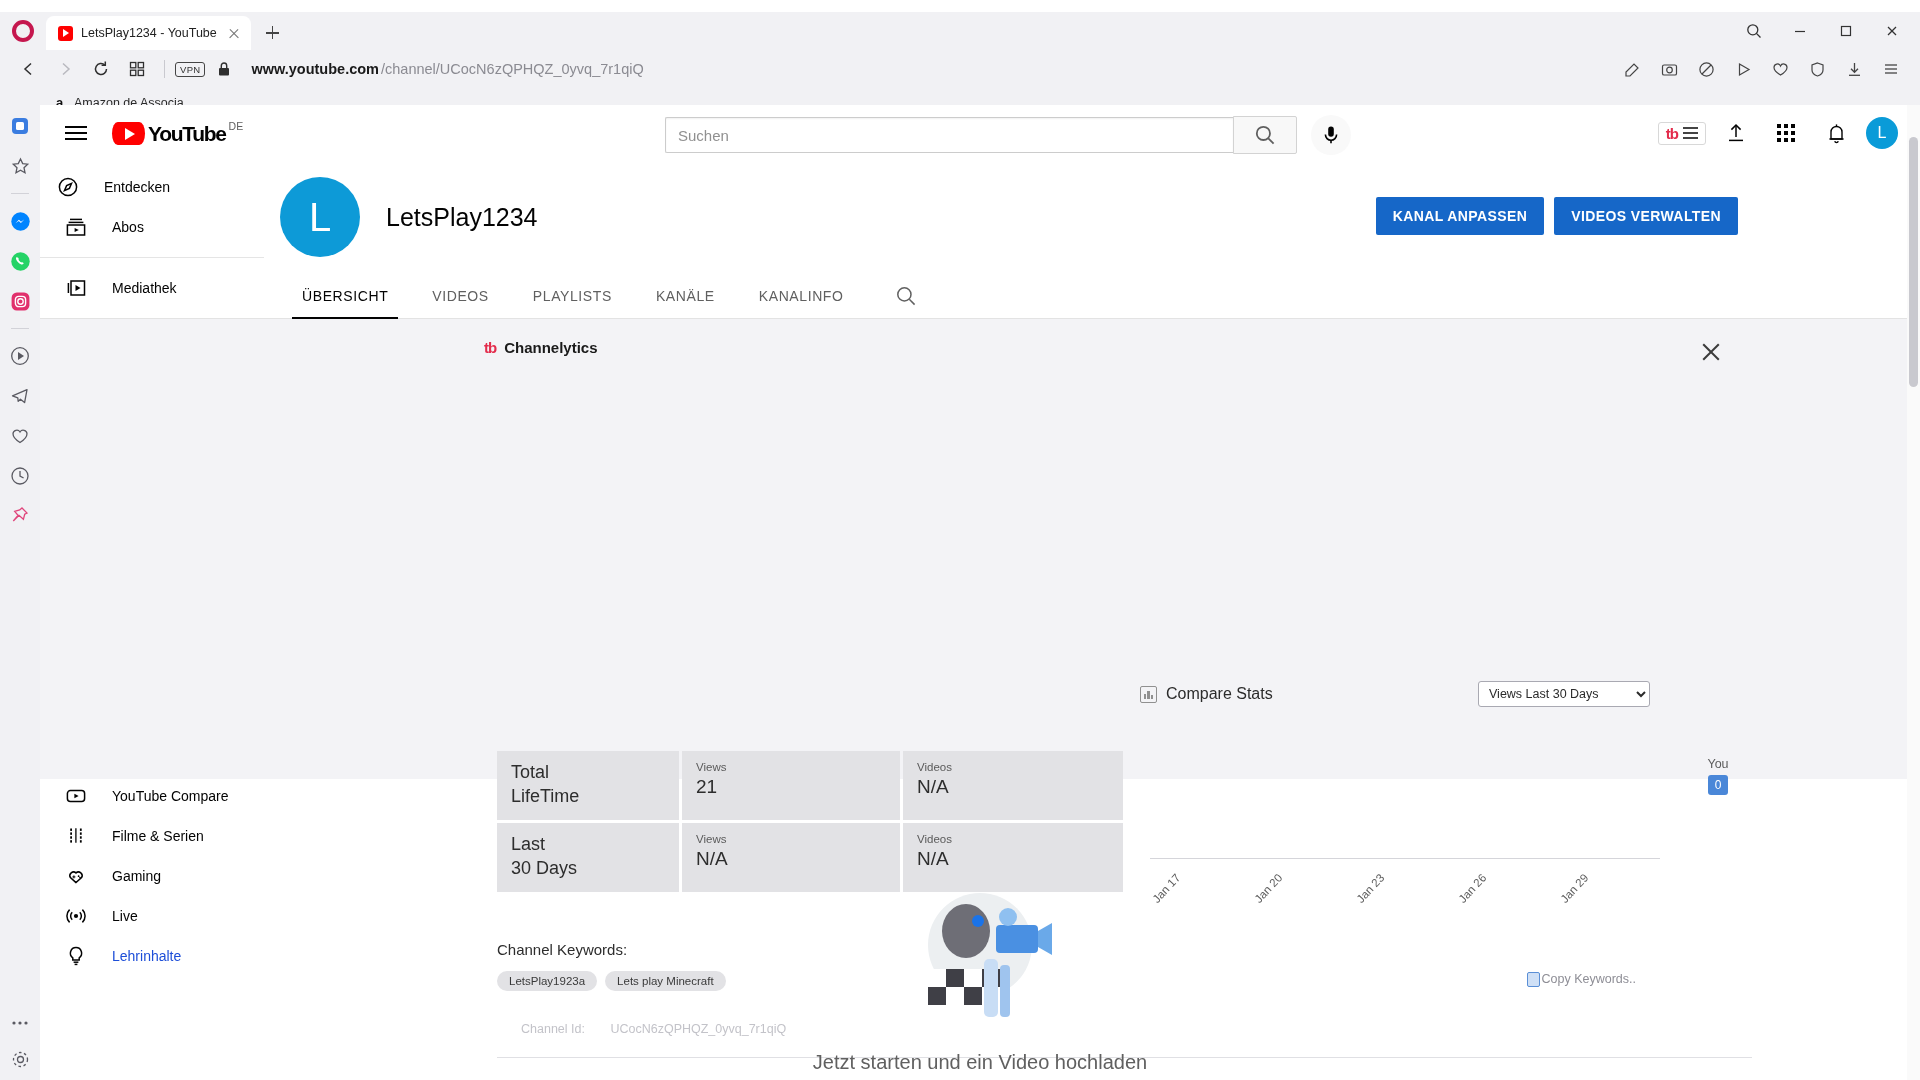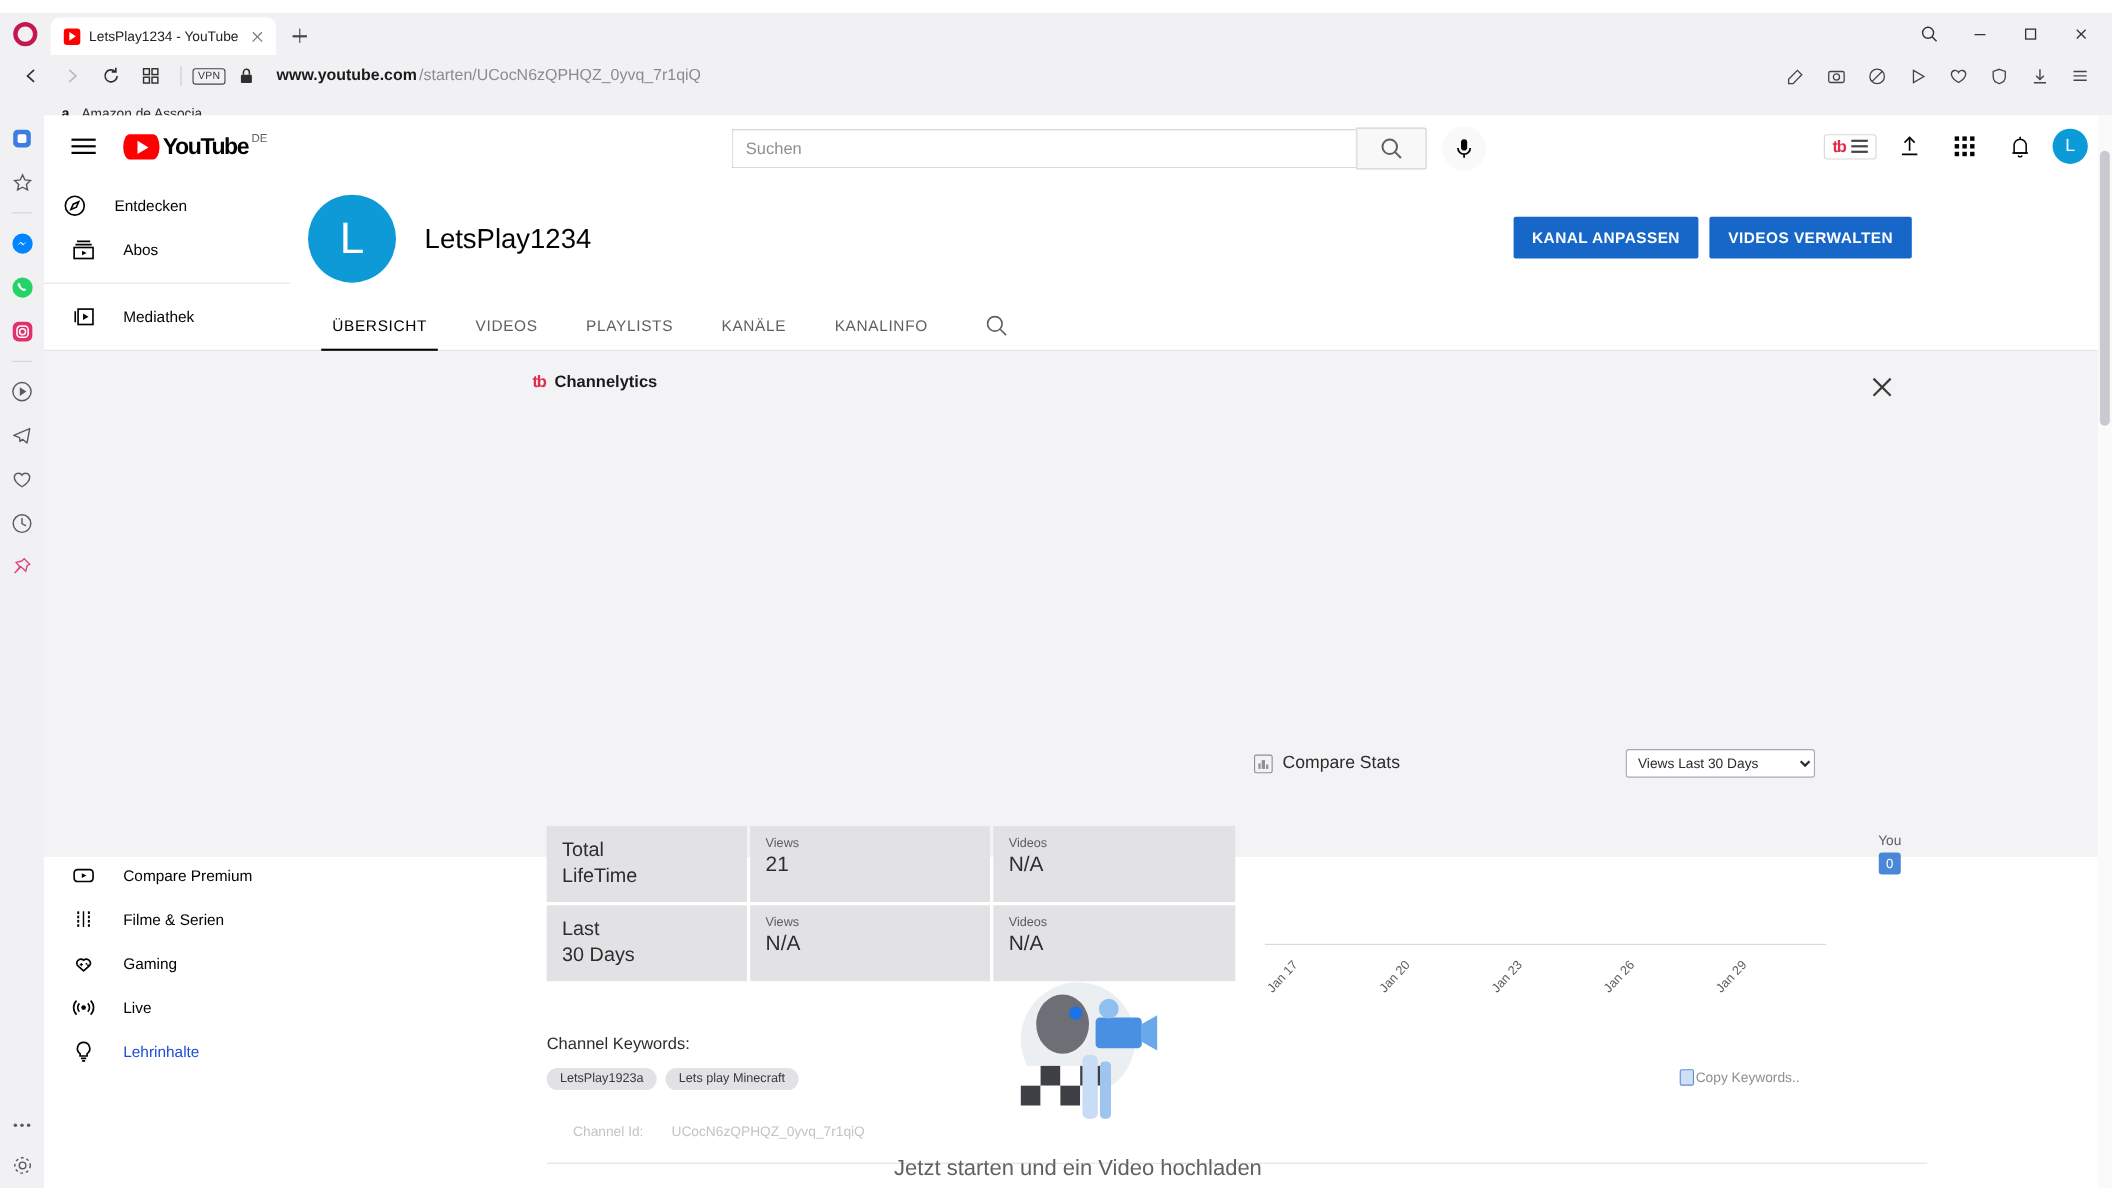--- a/index.html
+++ b/index.html
@@ -137,21 +137,21 @@
         transform-origin:left bottom; white-space:nowrap; }
   #chart-legend { position:absolute; left:1655px; top:438px; width:46px; text-align:center; }
   #legend-name { font-size:12.5px; color:#5c5c5c; }
   #legend-val { display:inline-block; margin-top:4px; min-width:20px; padding:3px 6px; background:#4a87d8;
         color:#fff; font-size:12px; border-radius:3px; }
 
   
   #kw-title { position:absolute; left:457px; top:622px; font-size:15px; color:#2d2d2d; }
   #kw-chips { position:absolute; left:457px; top:652px; display:flex; gap:8px; }
   .kw-chip { background:#e2e2e5; border-radius:11px; padding:4px 12px; font-size:11.5px; color:#3a3a3a; }
-  #copy-kw { position:absolute; right:284px; top:653px; display:flex; align-items:center; gap:2px; }
+  #copy-kw { position:absolute; right:284px; top:653px; display:flex; gap:2px; }
   #copy-kw-ico { width:13px; height:15px; border:1.4px solid #5a8fd6; border-radius:2px; background:#cfe0f6; }
   #copy-kw span { font-size:12.5px; color:#8e8e96; }
   #channel-id { position:absolute; left:457px; top:703px; font-size:12.5px; color:#c3c3c9;margin-left:24px; }
   #channel-id b { font-weight:400; margin-left:22px; }
   #cy-rule { position:absolute; left:457px; top:738px; width:1255px; height:1px; background:#e0e0e4; }
 
   
   #empty-state { position:absolute; top:768px; left:0; width:1880px; text-align:center; }
   #empty-art { width:160px; height:160px; margin:0 auto; position:relative; }
   #empty-title { font-size:20px; color:#606060; margin-top:18px; }
@@ -231,21 +231,21 @@
     <div class="vpn-badge">VPN</div>
     <div class="navbtn">
       <svg width="14" height="16" viewBox="0 0 14 16">
           <rect x="2" y="7" width="10" height="7.5" rx="1" fill="#2f2f2f"></rect>
           <path d="M4.3 7V4.7a2.7 2.7 0 0 1 5.4 0V7" fill="none" stroke="#2f2f2f" stroke-width="1.4"></path>
         </svg>
     </div>
 
     <div id="urlbox">
       <span class="url-strong">www.youtube.com</span>
-        <span class="url-dim" style="margin-left:-7px">/starten/UCocN6zQPHQZ_0yvq_7r1qiQ</span>
+        <span class="url-dim" style="margin-left:-7px">/channel/UCocN6zQPHQZ_0yvq_7r1qiQ</span>
     </div>
 
     <div id="nav-right">
       <div class="navbtn">
         <svg width="17" height="17" viewBox="0 0 17 17">
             <path d="M2 15h4l8-8-4-4-8 8z" fill="none" stroke="#444" stroke-width="1.2"></path>
           </svg>
       </div>
       <div class="navbtn">
         <svg width="17" height="17" viewBox="0 0 17 17">
@@ -593,21 +593,21 @@
     <div style="height:1px;background:#e5e5e5;margin:10px 16px 10px 0"></div>
     <div style="font-size:13.5px;font-weight:600;letter-spacing:.7px;color:#606060;padding:12px 0 6px 24px">MEHR VON YOUTUBE</div>
     <div id="guide-more">
         <div class="guide-row" style="display: flex; align-items: center; height: 40px; padding-left: 24px; gap: 24px;">
           <span style="width: 24px; height: 24px; display: flex; align-items: center; justify-content: center; flex: 0 0 auto;">
             <svg width="24" height="24" viewBox="0 0 24 24">
               <rect x="3.4" y="6.6" width="17.2" height="10.8" rx="3" stroke="#030303" stroke-width="1.5" fill="none"></rect>
               <polygon points="10.4,9.8 14.6,12 10.4,14.2" fill="#030303"></polygon>
             </svg>
           </span>
-          <span style="font-size: 14px; color: rgb(3, 3, 3); white-space: nowrap;">Compare Premium</span>
+          <span style="font-size: 14px; color: rgb(3, 3, 3); white-space: nowrap;">YouTube Compare</span>
         </div>
         <div class="guide-row" style="display: flex; align-items: center; height: 40px; padding-left: 24px; gap: 24px;">
           <span style="width: 24px; height: 24px; display: flex; align-items: center; justify-content: center; flex: 0 0 auto;">
             <svg width="24" height="24" viewBox="0 0 24 24">
               <g fill="#030303">
                 <rect x="6.2" y="4.5" width="1.8" height="2.4"></rect>
                 <rect x="6.2" y="8.4" width="1.8" height="2.4"></rect>
                 <rect x="6.2" y="12.3" width="1.8" height="2.4"></rect>
                 <rect x="6.2" y="16.2" width="1.8" height="2.4"></rect>
                 <rect x="15.9" y="4.5" width="1.8" height="2.4"></rect>

